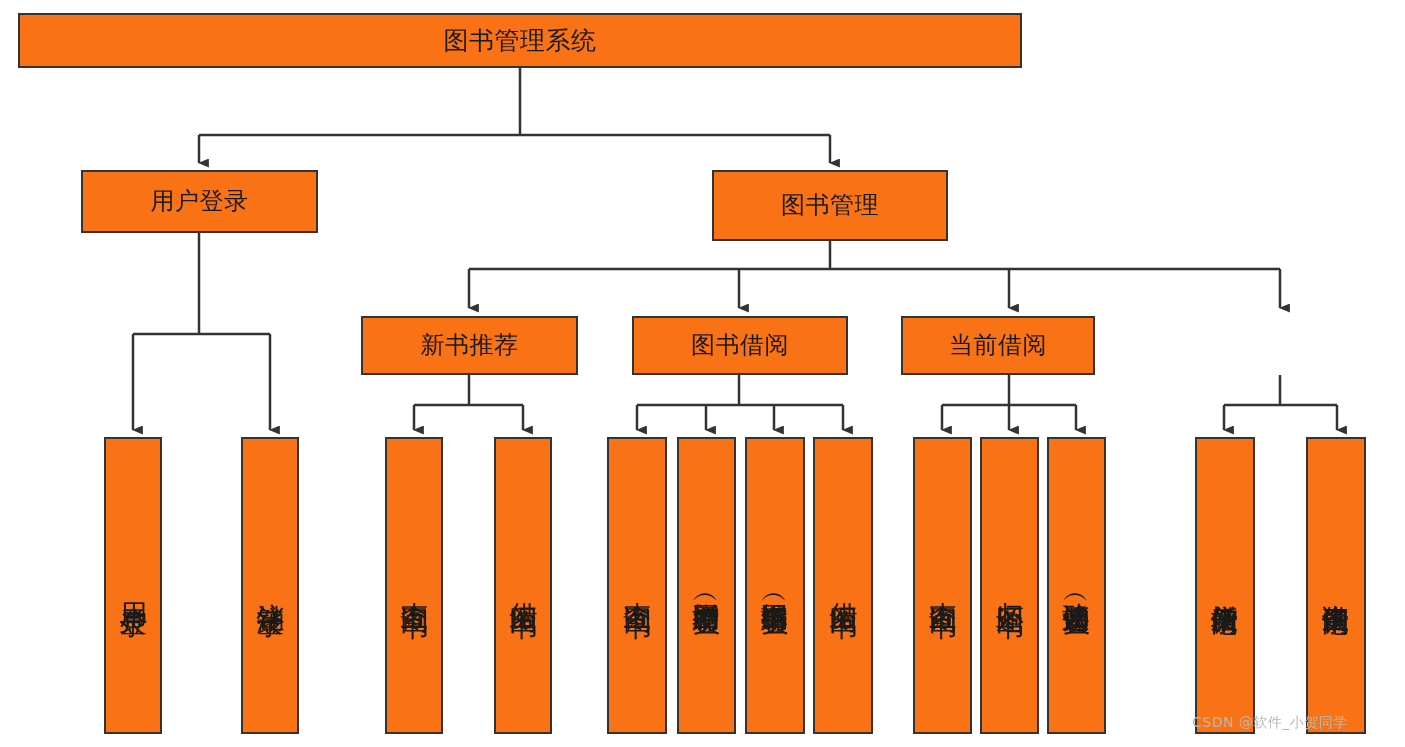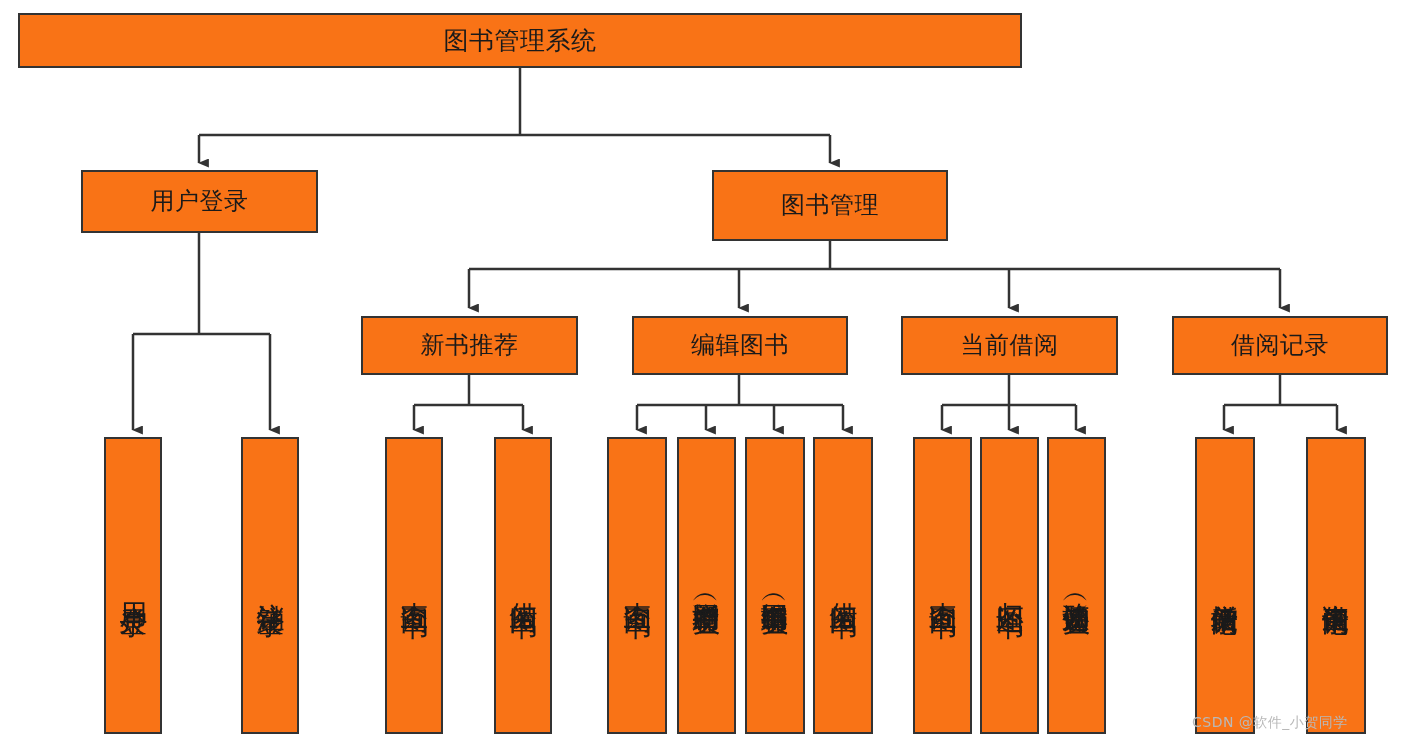--- a/index.html
+++ b/index.html
@@ -144,30 +144,27 @@
 
   <div class="node horiz" style="left:712px; top:170px; width:236px; height:71px;">
     <span class="label">图书管理</span>
   </div>
 
   <div class="node horiz" style="left:361px; top:316px; width:217px; height:59px;">
     <span class="label">新书推荐</span>
   </div>
 
   <div class="node horiz" style="left:632px; top:316px; width:216px; height:59px;">
-    <span class="label">编辑图书</span>
-  </div>
-
-  <div class="node horiz" style="left:901px; top:316px; width:217px; height:59px;">
+    <span class="label">图书借阅</span>
+  </div>
+
+  <div class="node horiz" style="left:901px; top:316px; width:194px; height:59px;">
     <span class="label">当前借阅</span>
   </div>
 
-  <div class="node horiz" style="left:1172px; top:316px; width:216px; height:59px;">
-    <span class="label">借阅记录</span>
-  </div>
 
   <div class="node vert" style="left:104px; top:437px; width:58px; height:297px;">
     <span class="label">用户登录</span>
   </div>
   <div class="node vert" style="left:241px; top:437px; width:58px; height:297px;">
     <span class="label">注销登录</span>
   </div>
 
   <div class="node vert" style="left:385px; top:437px; width:58px; height:297px;">
     <span class="label">查询图书</span>

